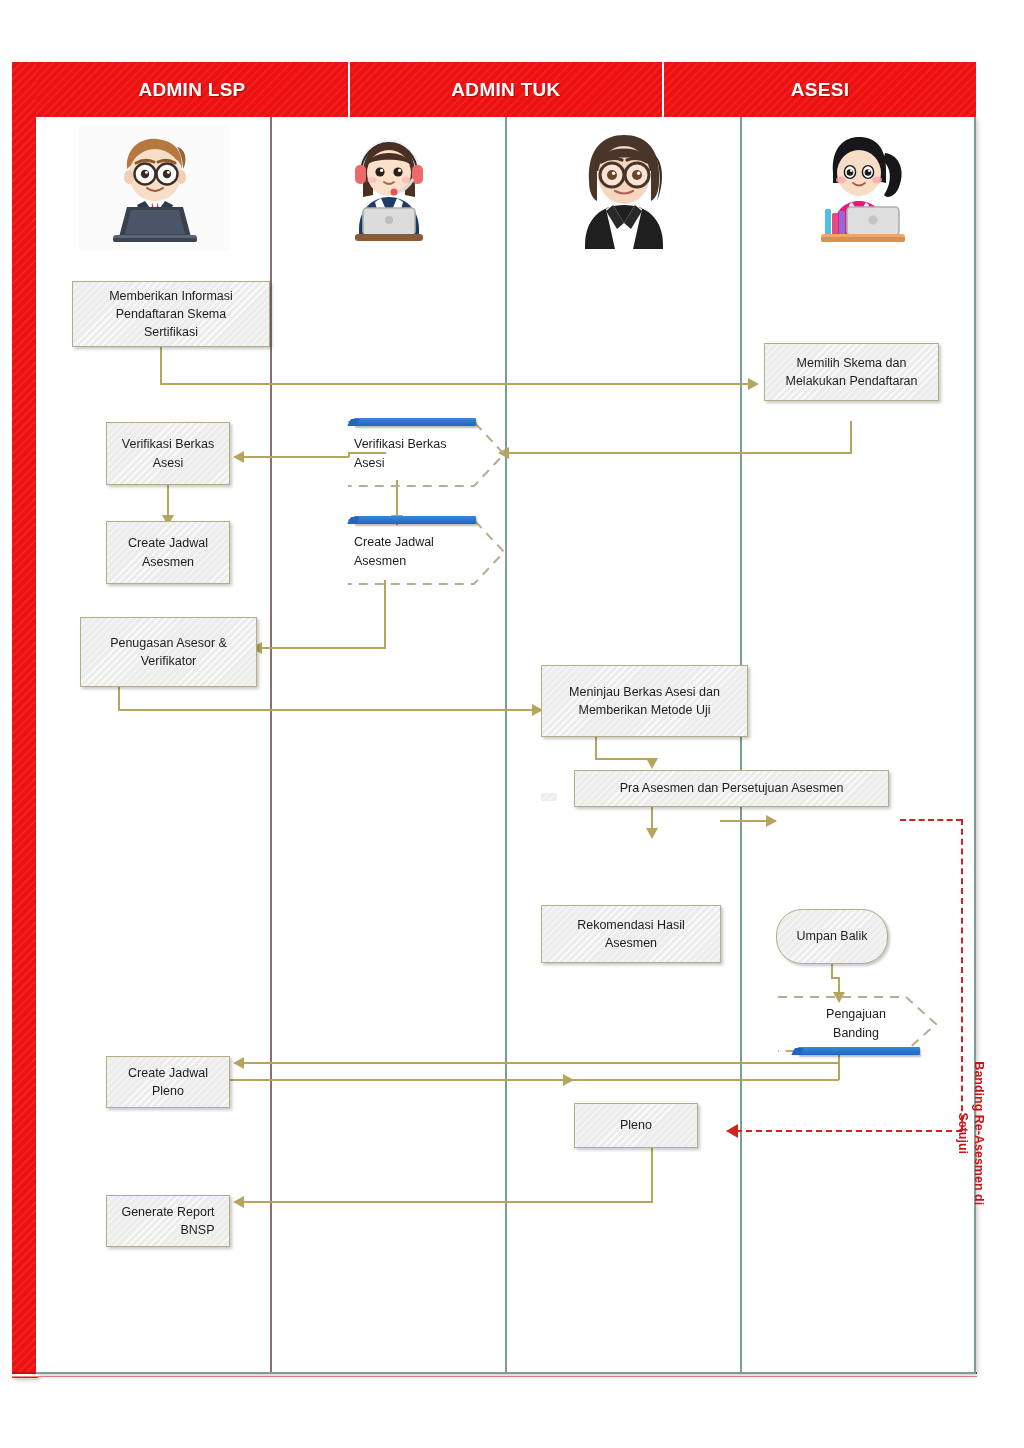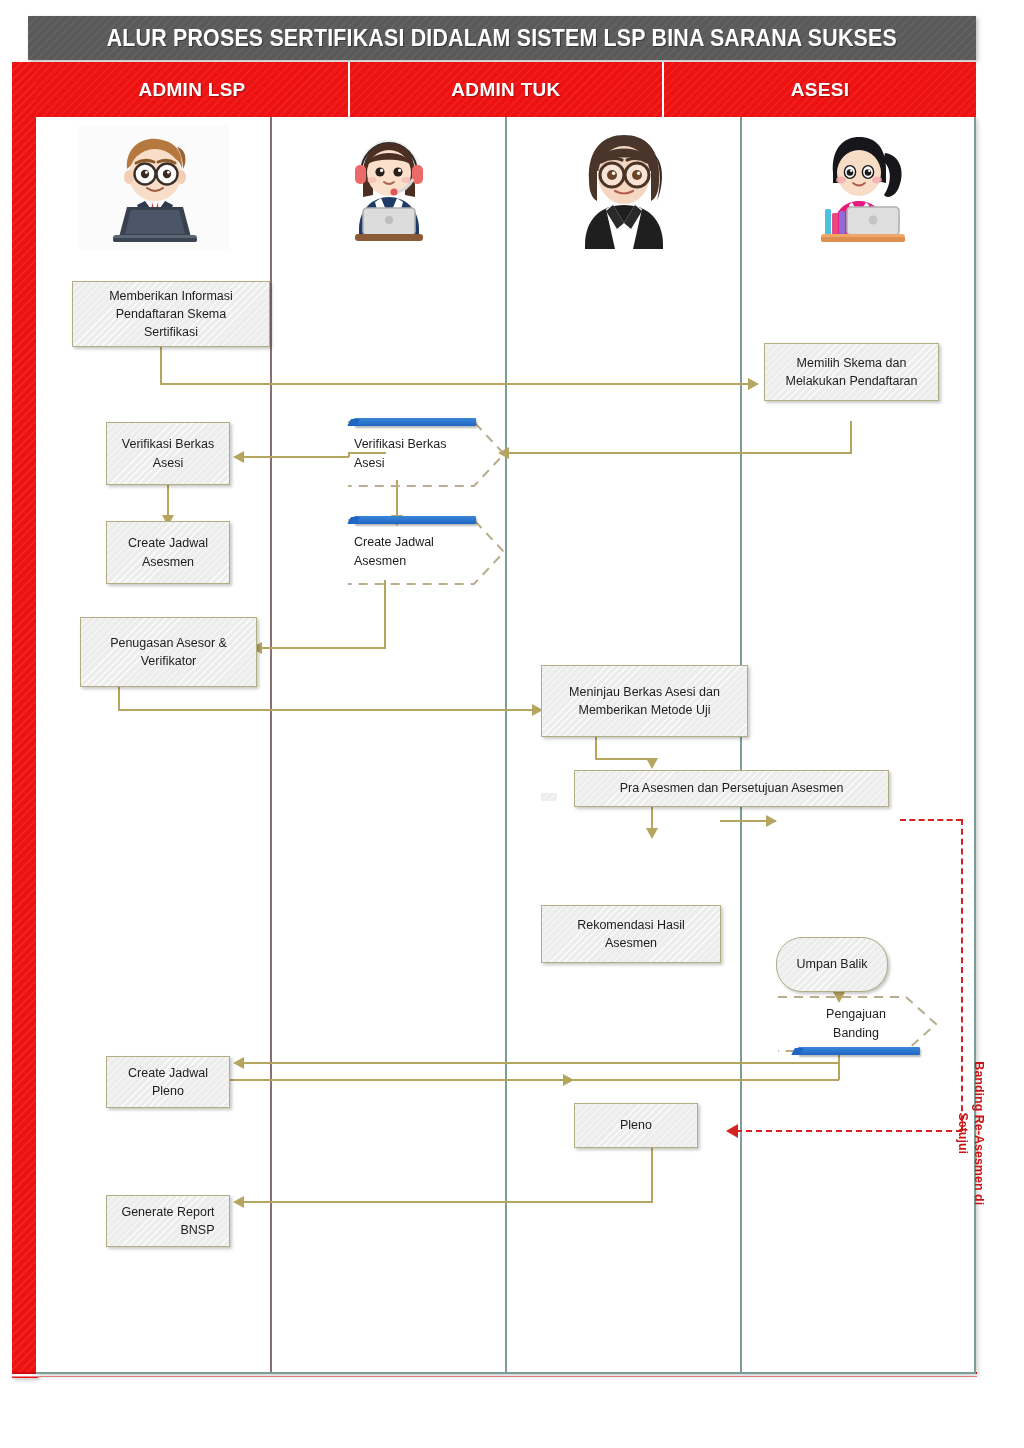--- a/index.html
+++ b/index.html
@@ -183,23 +183,20 @@
     transform: rotate(90deg);
     white-space: nowrap;
     z-index: 6;
   }
 </style>
 </head>
 <body>
 
 <div id="page">
 
-  <div id="title-band">
-    <div class="t">ALUR PROSES SERTIFIKASI DIDALAM SISTEM LSP BINA SARANA SUKSES</div>
-  </div>
 
   <div id="red-spine"></div>
   <div id="red-bottom-rule"></div>
 
   <div id="lane-header">
     <div class="lane-head">ADMIN LSP</div>
     <div class="lane-head">ADMIN TUK</div>
     <div class="lane-head">ASESI</div>
   </div>
 
@@ -514,21 +511,21 @@
       <span>Pleno</span>
     </div>
 
     <div class="node" style="left:728px; top:226px; width:175px; height:58px;">
       <span>
         <span>Memilih Skema dan</span><br>
         <span>Melakukan Pendaftaran</span>
       </span>
     </div>
 
-    <div class="node" style="left:740px; top:820px; width:112px; height:55px;border-radius:26px;">
+    <div class="node" style="left:740px; top:792px; width:112px; height:55px;border-radius:26px;">
       <span>Umpan Balik</span>
     </div>
 
     <div class="pent" style="left:740px; top:878px; width:162px; height:58px;">
       <svg class="shape" viewBox="0 0 162 58" preserveAspectRatio="none">
         <path d="M2 2 L130 2 L160 29 L130 56 L2 56" fill="none" stroke="#b9ab8d" stroke-width="2" stroke-dasharray="9 7"></path>
       </svg>
       <div class="bluebar" style="left:22px; bottom:-2px; width:122px;"></div>
       <div class="label" style="left:20px;text-align:center;">
         <span>Pengajuan</span>

